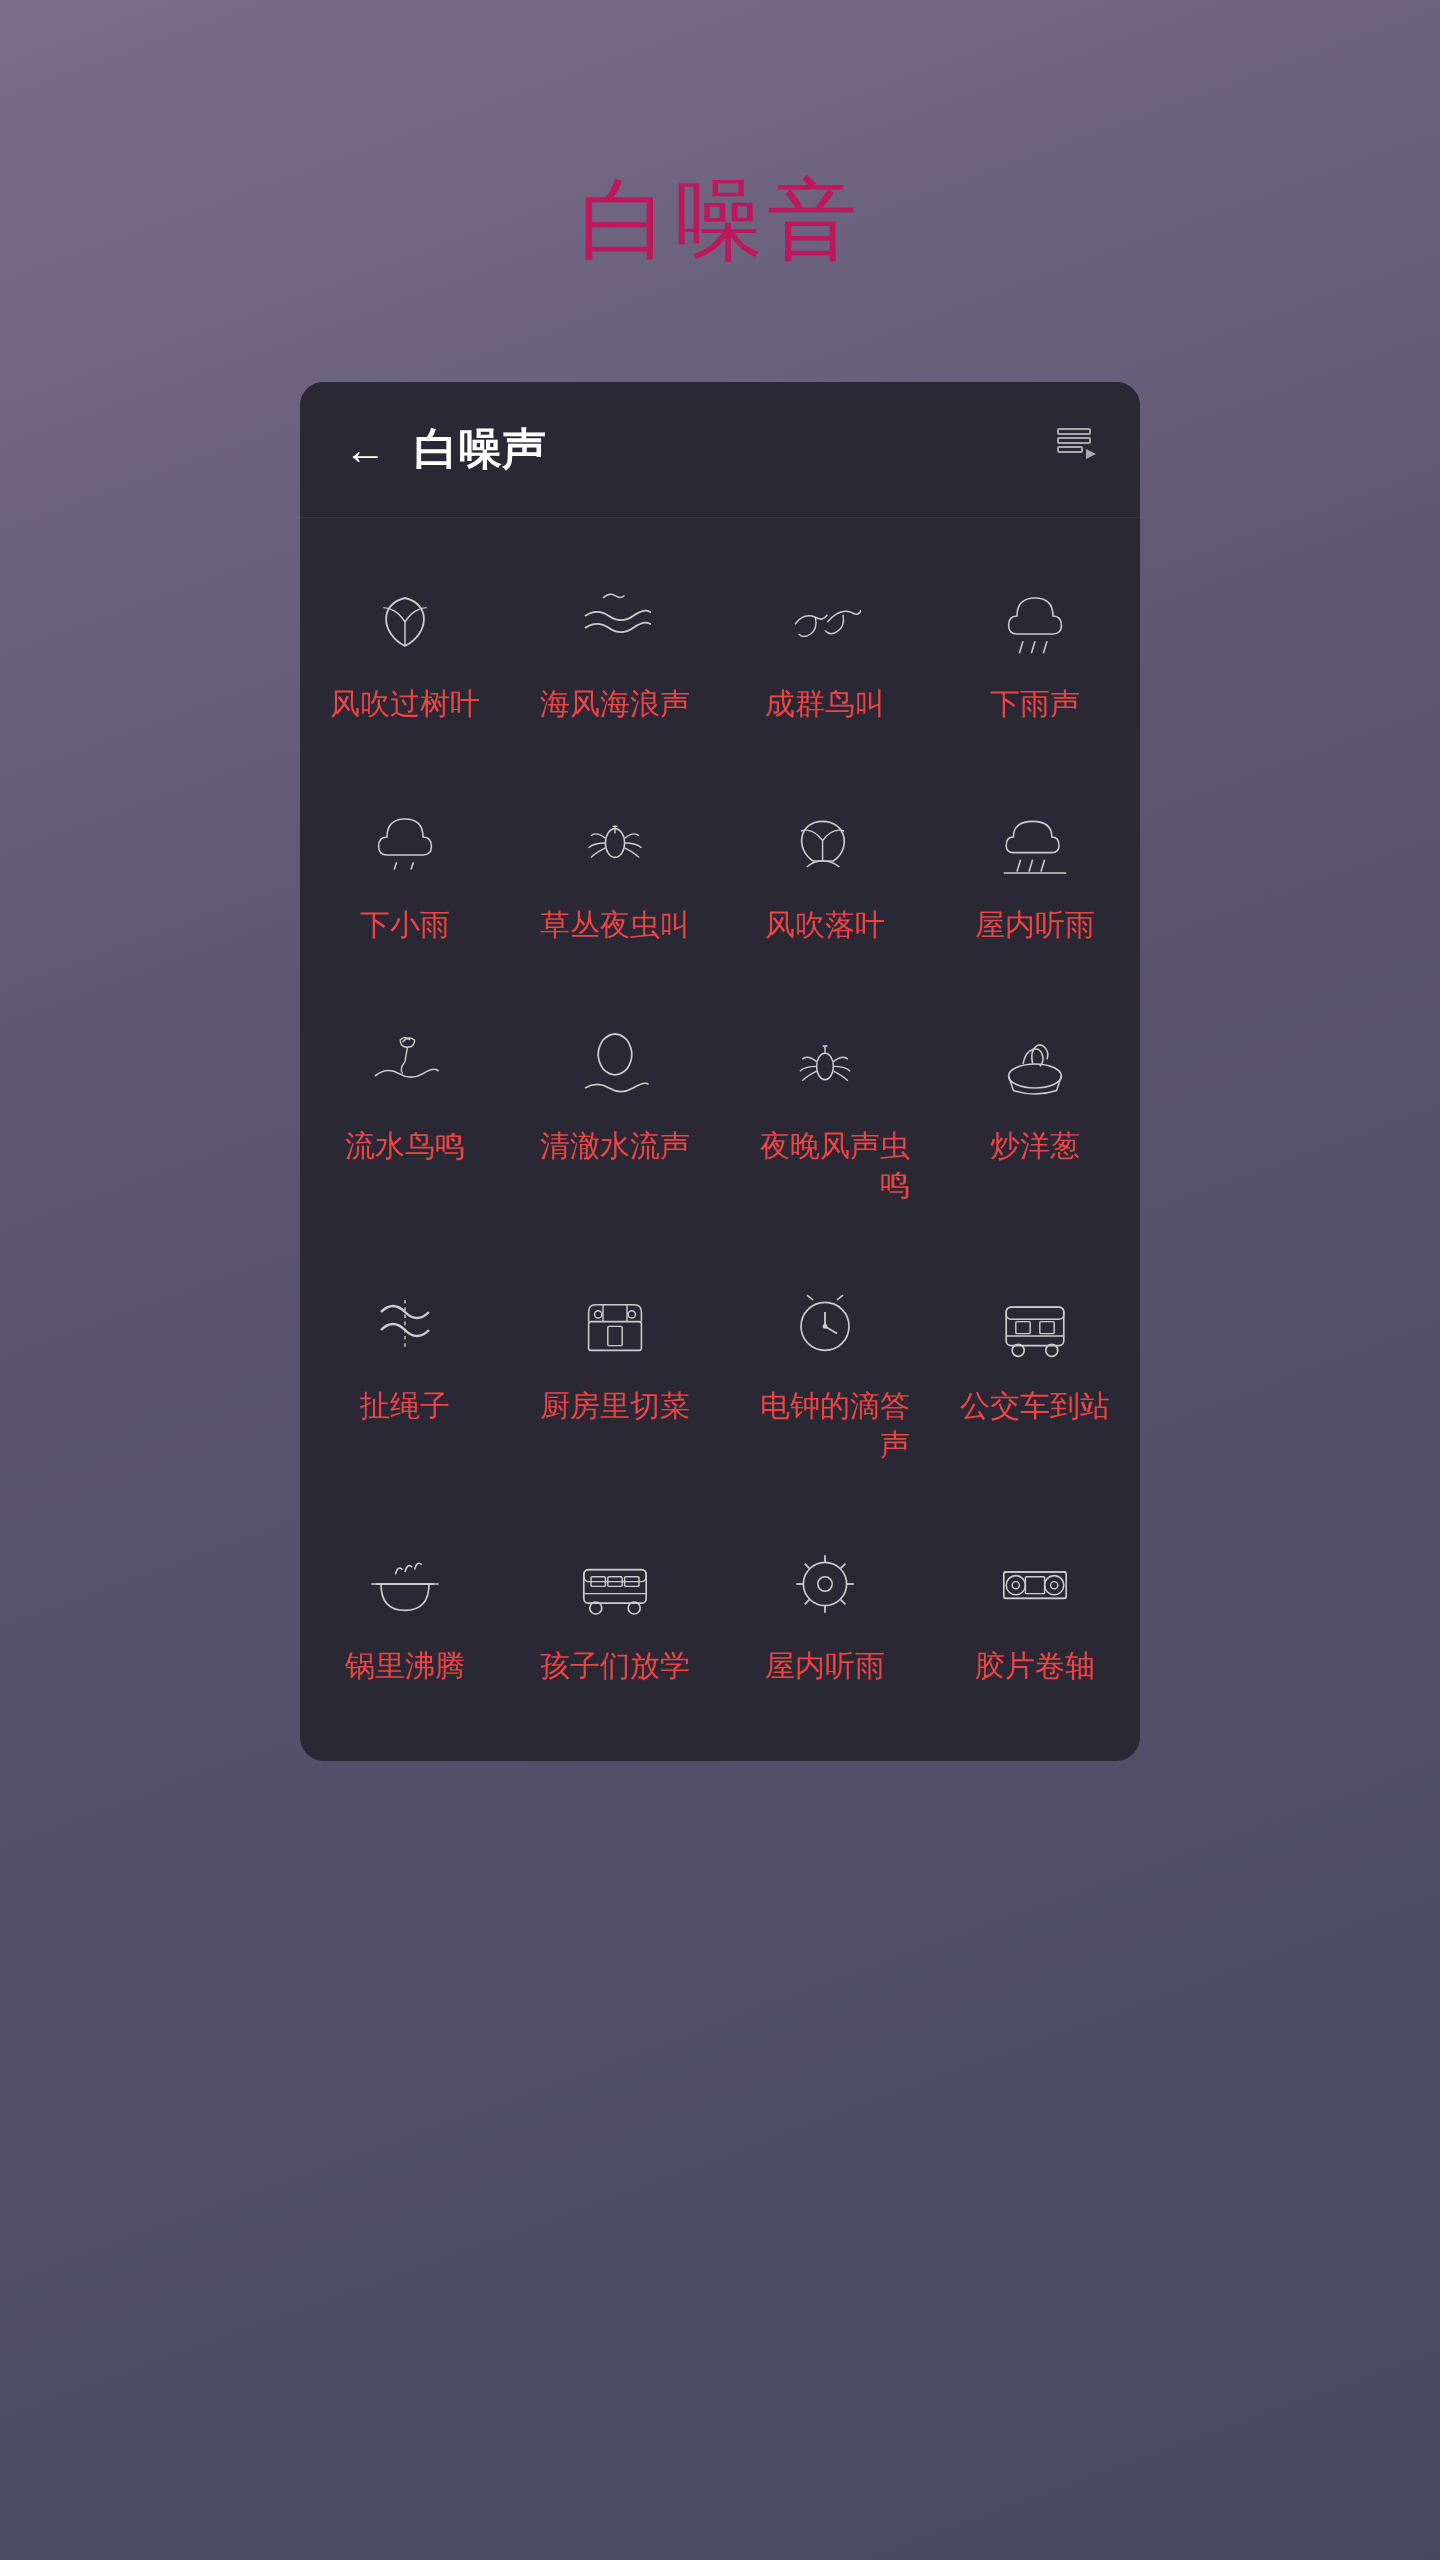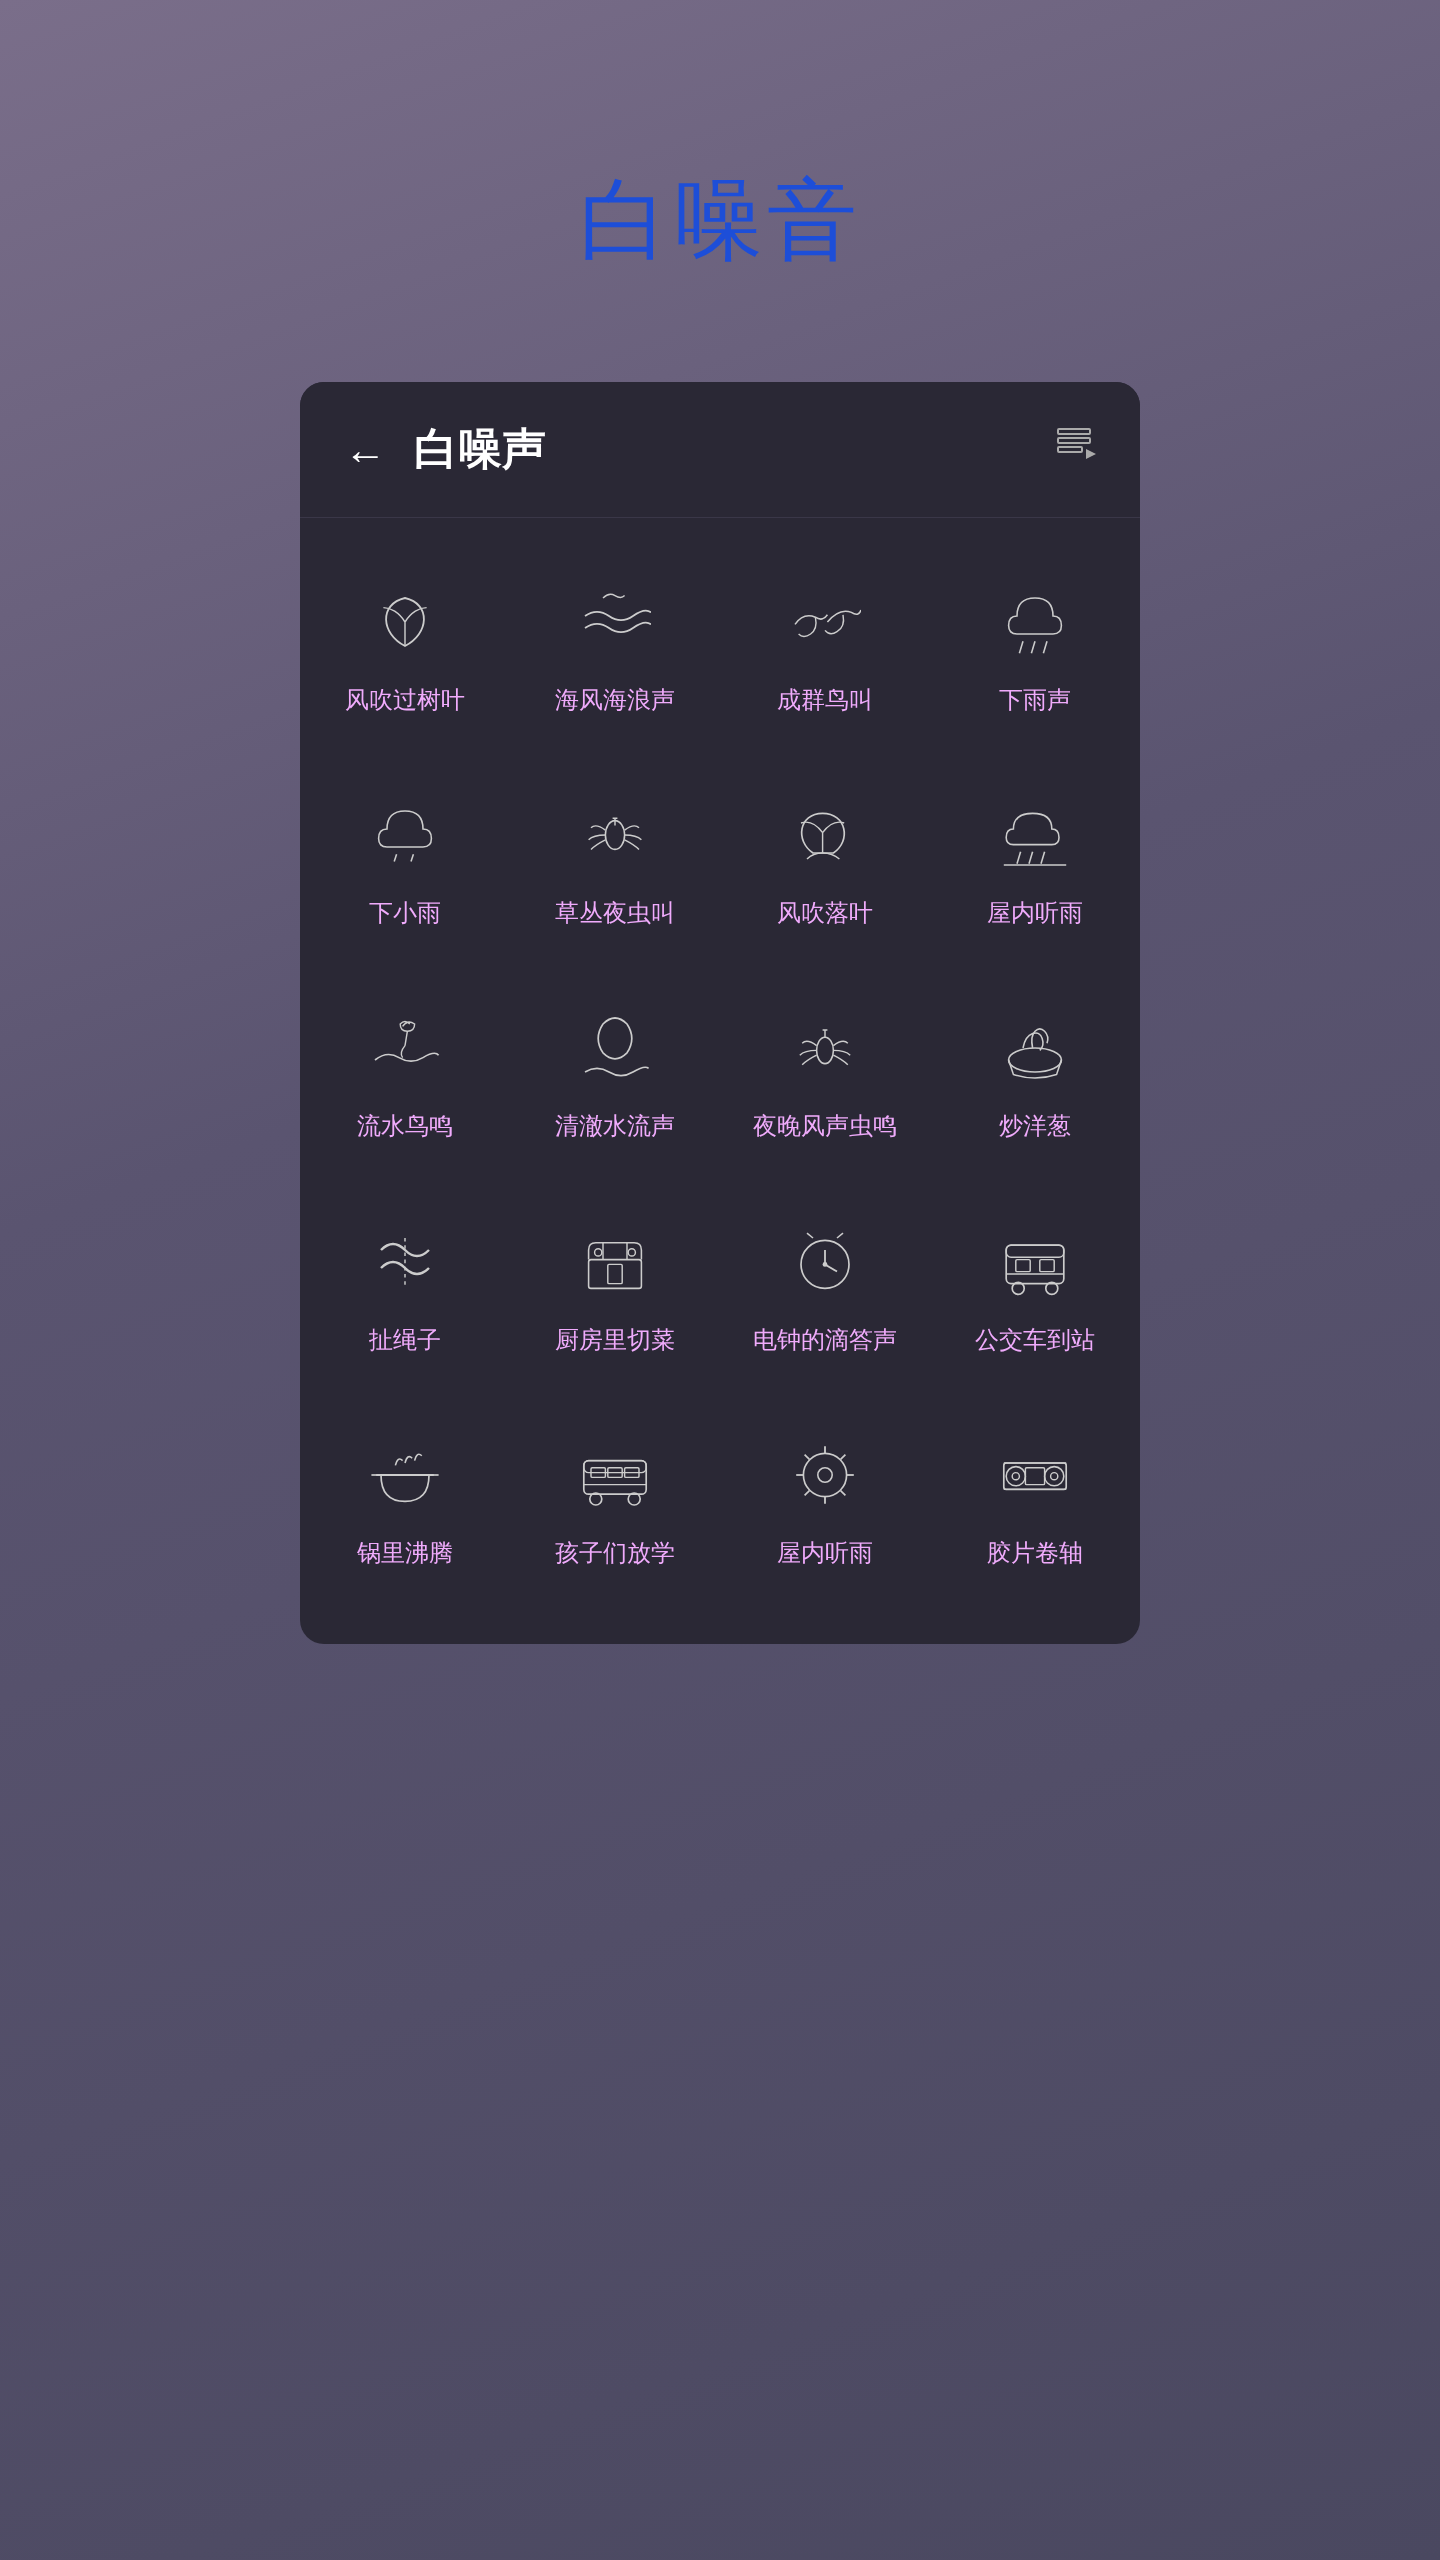--- a/index.html
+++ b/index.html
@@ -11,21 +11,21 @@
       flex-direction: column;
       align-items: center;
       font-family: -apple-system, "PingFang SC", "Microsoft YaHei", sans-serif;
     }
     .page-title-area {
       padding: 160px 0 100px 0;
       text-align: center;
     }
     .page-title {
       font-size: 90px;
-      color: #1d4ed8;
+      color: #be185d;
       font-weight: 300;
       letter-spacing: 4px;
     }
     .app-card {
       width: 840px;
       background: #2a2835;
       border-radius: 24px;
       overflow: hidden;
       margin-bottom: 100px;
     }
@@ -80,23 +80,23 @@
       margin-bottom: 22px;
     }
     .item-icon svg {
       width: 72px;
       height: 72px;
       stroke: #cccccc;
       fill: none;
       stroke-width: 1.2;
     }
     .item-label {
-      font-size: 24px;
-      color: #f0abfc;
-      text-align: center;
+      font-size: 30px;
+      color: #ef4444;
+      text-align: right;
       line-height: 1.3;
       font-weight: 300;
     }
   </style>
 </head>
 <body>
 
 <div class="page-title-area">
   <h1 class="page-title">白噪音</h1>
 </div>

